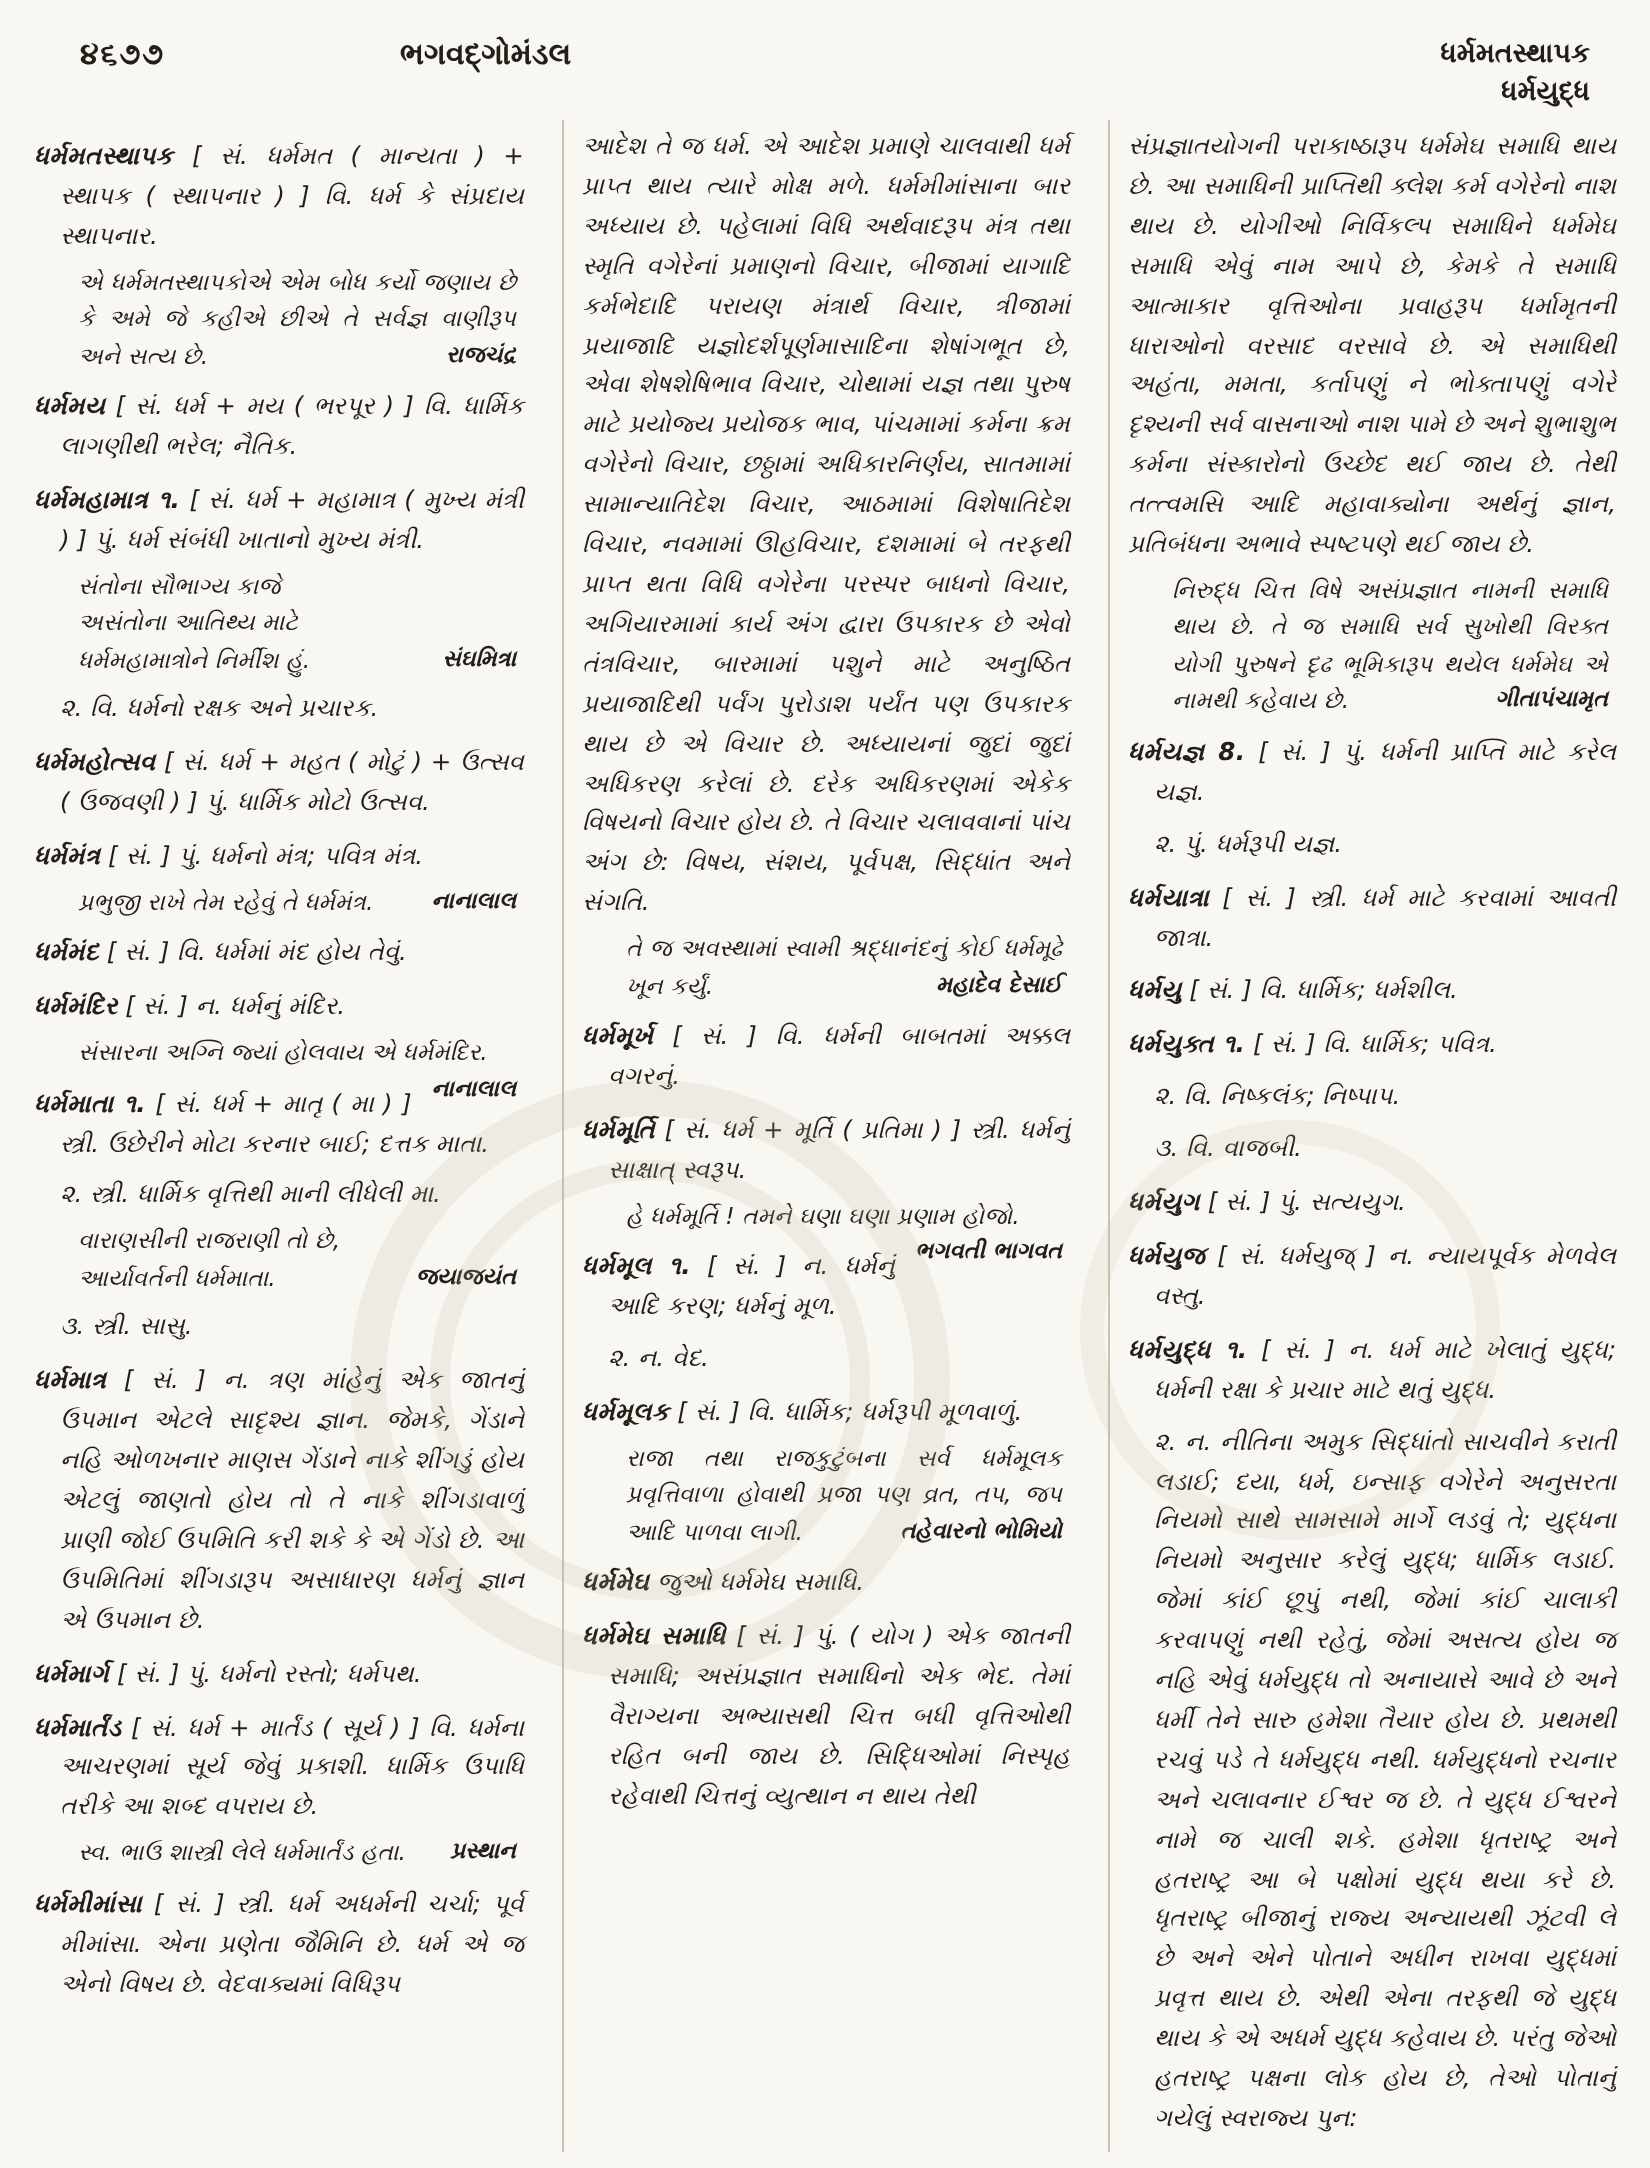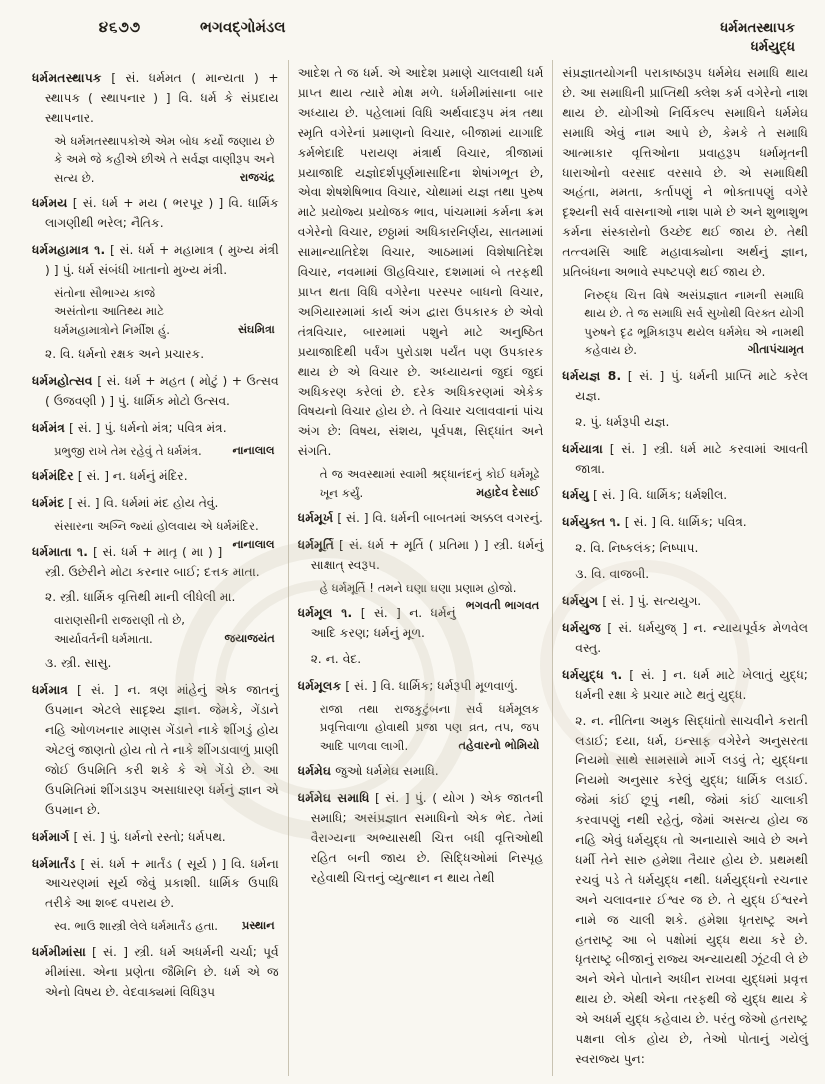--- a/index.html
+++ b/index.html
@@ -22,39 +22,40 @@
     pointer-events:none;
   }
   .watermark.inner{left:215px;top:580px;width:220px;height:220px;border-width:10px;}
   .watermark.small{left:540px;top:560px;width:210px;height:210px;border-width:12px;opacity:.8;}
 
   .page-header{
     display:flex;align-items:flex-start;
     padding:18px 30px 6px 40px;
     height:58px;
   }
-  .page-number{font-size:15px;font-weight:bold;width:160px;letter-spacing:1px;text-align:center;}
+  .page-number{font-size:15px;font-weight:bold;width:160px;letter-spacing:1px;}
   .page-title{flex:1;text-align:left;font-size:15px;font-weight:bold;}
   .running-heads{width:200px;text-align:right;font-size:13.5px;font-weight:bold;line-height:1.4;}
 
   .columns{
     display:flex;
-    padding:2px 8px 0 23px;
+    padding:2px 8px 0 8px;
     height:1018px;
     overflow:hidden;
+    font-style:italic;
   }
   .col{
     width:269px;
     padding:2px 9px 0 9px;
     font-size:12.3px;
     line-height:1.62;
     text-align:justify;
     overflow:hidden;
   }
-  .col + .col{border-left:1px solid var(--rule);}
+  .col + .col{border-left:1px solid var(--rule);margin-left:10px;}
 
   p.entry{padding-left:13px;text-indent:-13px;margin-top:7px;}
   p.cont{margin-top:2px;}
   p.sense{padding-left:13px;margin-top:6px;}
   p.quote{
     margin:3px 4px 2px 22px;
     font-size:11.7px;
     line-height:1.58;
     white-space:pre-line;
   }
@@ -83,22 +84,22 @@
       <p class="quote">એ ધર્મમતસ્થાપકોએ એમ બોધ કર્યો જણાય છે કે અમે જે કહીએ છીએ તે સર્વજ્ઞ વાણીરૂપ અને સત્ય છે.<span class="src">રાજચંદ્ર</span></p>
       <p class="entry"><span class="headword">ધર્મમય</span> [ સં. ધર્મ + મય ( ભરપૂર ) ] વિ. ધાર્મિક લાગણીથી ભરેલ; નૈતિક.</p>
       <p class="entry"><span class="headword">ધર્મમહામાત્ર ૧.</span> [ સં. ધર્મ + મહામાત્ર ( મુખ્ય મંત્રી ) ] પું. ધર્મ સંબંધી ખાતાનો મુખ્ય મંત્રી.</p>
       <p class="quote">સંતોના સૌભાગ્ય કાજે
 અસંતોના આતિથ્ય માટે
 ધર્મમહામાત્રોને નિર્મીશ હું.<span class="src">સંઘમિત્રા</span></p>
       <p class="sense">૨. વિ. ધર્મનો રક્ષક અને પ્રચારક.</p>
       <p class="entry"><span class="headword">ધર્મમહોત્સવ</span> [ સં. ધર્મ + મહત ( મોટું ) + ઉત્સવ ( ઉજવણી ) ] પું. ધાર્મિક મોટો ઉત્સવ.</p>
       <p class="entry"><span class="headword">ધર્મમંત્ર</span> [ સં. ] પું. ધર્મનો મંત્ર; પવિત્ર મંત્ર.</p>
       <p class="quote">પ્રભુજી રાખે તેમ રહેવું તે ધર્મમંત્ર.<span class="src">નાનાલાલ</span></p>
+      <p class="entry"><span class="headword">ધર્મમંદ</span> [ સં. ] વિ. ધર્મમાં મંદ હોય તેવું.</p>
       <p class="entry"><span class="headword">ધર્મમંદિર</span> [ સં. ] ન. ધર્મનું મંદિર.</p>
-      <p class="entry"><span class="headword">ધર્મમંદ</span> [ સં. ] વિ. ધર્મમાં મંદ હોય તેવું.</p>
       <p class="quote">સંસારના અગ્નિ જ્યાં હોલવાય એ ધર્મમંદિર.<span class="src">નાનાલાલ</span></p>
       <p class="entry"><span class="headword">ધર્મમાતા ૧.</span> [ સં. ધર્મ + માતૃ ( મા ) ] સ્ત્રી. ઉછેરીને મોટા કરનાર બાઈ; દત્તક માતા.</p>
       <p class="sense">૨. સ્ત્રી. ધાર્મિક વૃત્તિથી માની લીધેલી મા.</p>
       <p class="quote">વારાણસીની રાજરાણી તો છે,
 આર્યાવર્તની ધર્મમાતા.<span class="src">જયાજયંત</span></p>
       <p class="sense">૩. સ્ત્રી. સાસુ.</p>
       <p class="entry"><span class="headword">ધર્મમાત્ર</span> [ સં. ] ન. ત્રણ માંહેનું એક જાતનું ઉપમાન એટલે સાદૃશ્ય જ્ઞાન. જેમકે, ગેંડાને નહિ ઓળખનાર માણસ ગેંડાને નાકે શીંગડું હોય એટલું જાણતો હોય તો તે નાકે શીંગડાવાળું પ્રાણી જોઈ ઉપમિતિ કરી શકે કે એ ગેંડો છે. આ ઉપમિતિમાં શીંગડારૂપ અસાધારણ ધર્મનું જ્ઞાન એ ઉપમાન છે.</p>
       <p class="entry"><span class="headword">ધર્મમાર્ગ</span> [ સં. ] પું. ધર્મનો રસ્તો; ધર્મપથ.</p>
       <p class="entry"><span class="headword">ધર્મમાર્તંડ</span> [ સં. ધર્મ + માર્તંડ ( સૂર્ય ) ] વિ. ધર્મના આચરણમાં સૂર્ય જેવું પ્રકાશી. ધાર્મિક ઉપાધિ તરીકે આ શબ્દ વપરાય છે.</p>
       <p class="quote">સ્વ. ભાઉ શાસ્ત્રી લેલે ધર્મમાર્તંડ હતા.<span class="src">પ્રસ્થાન</span></p>

